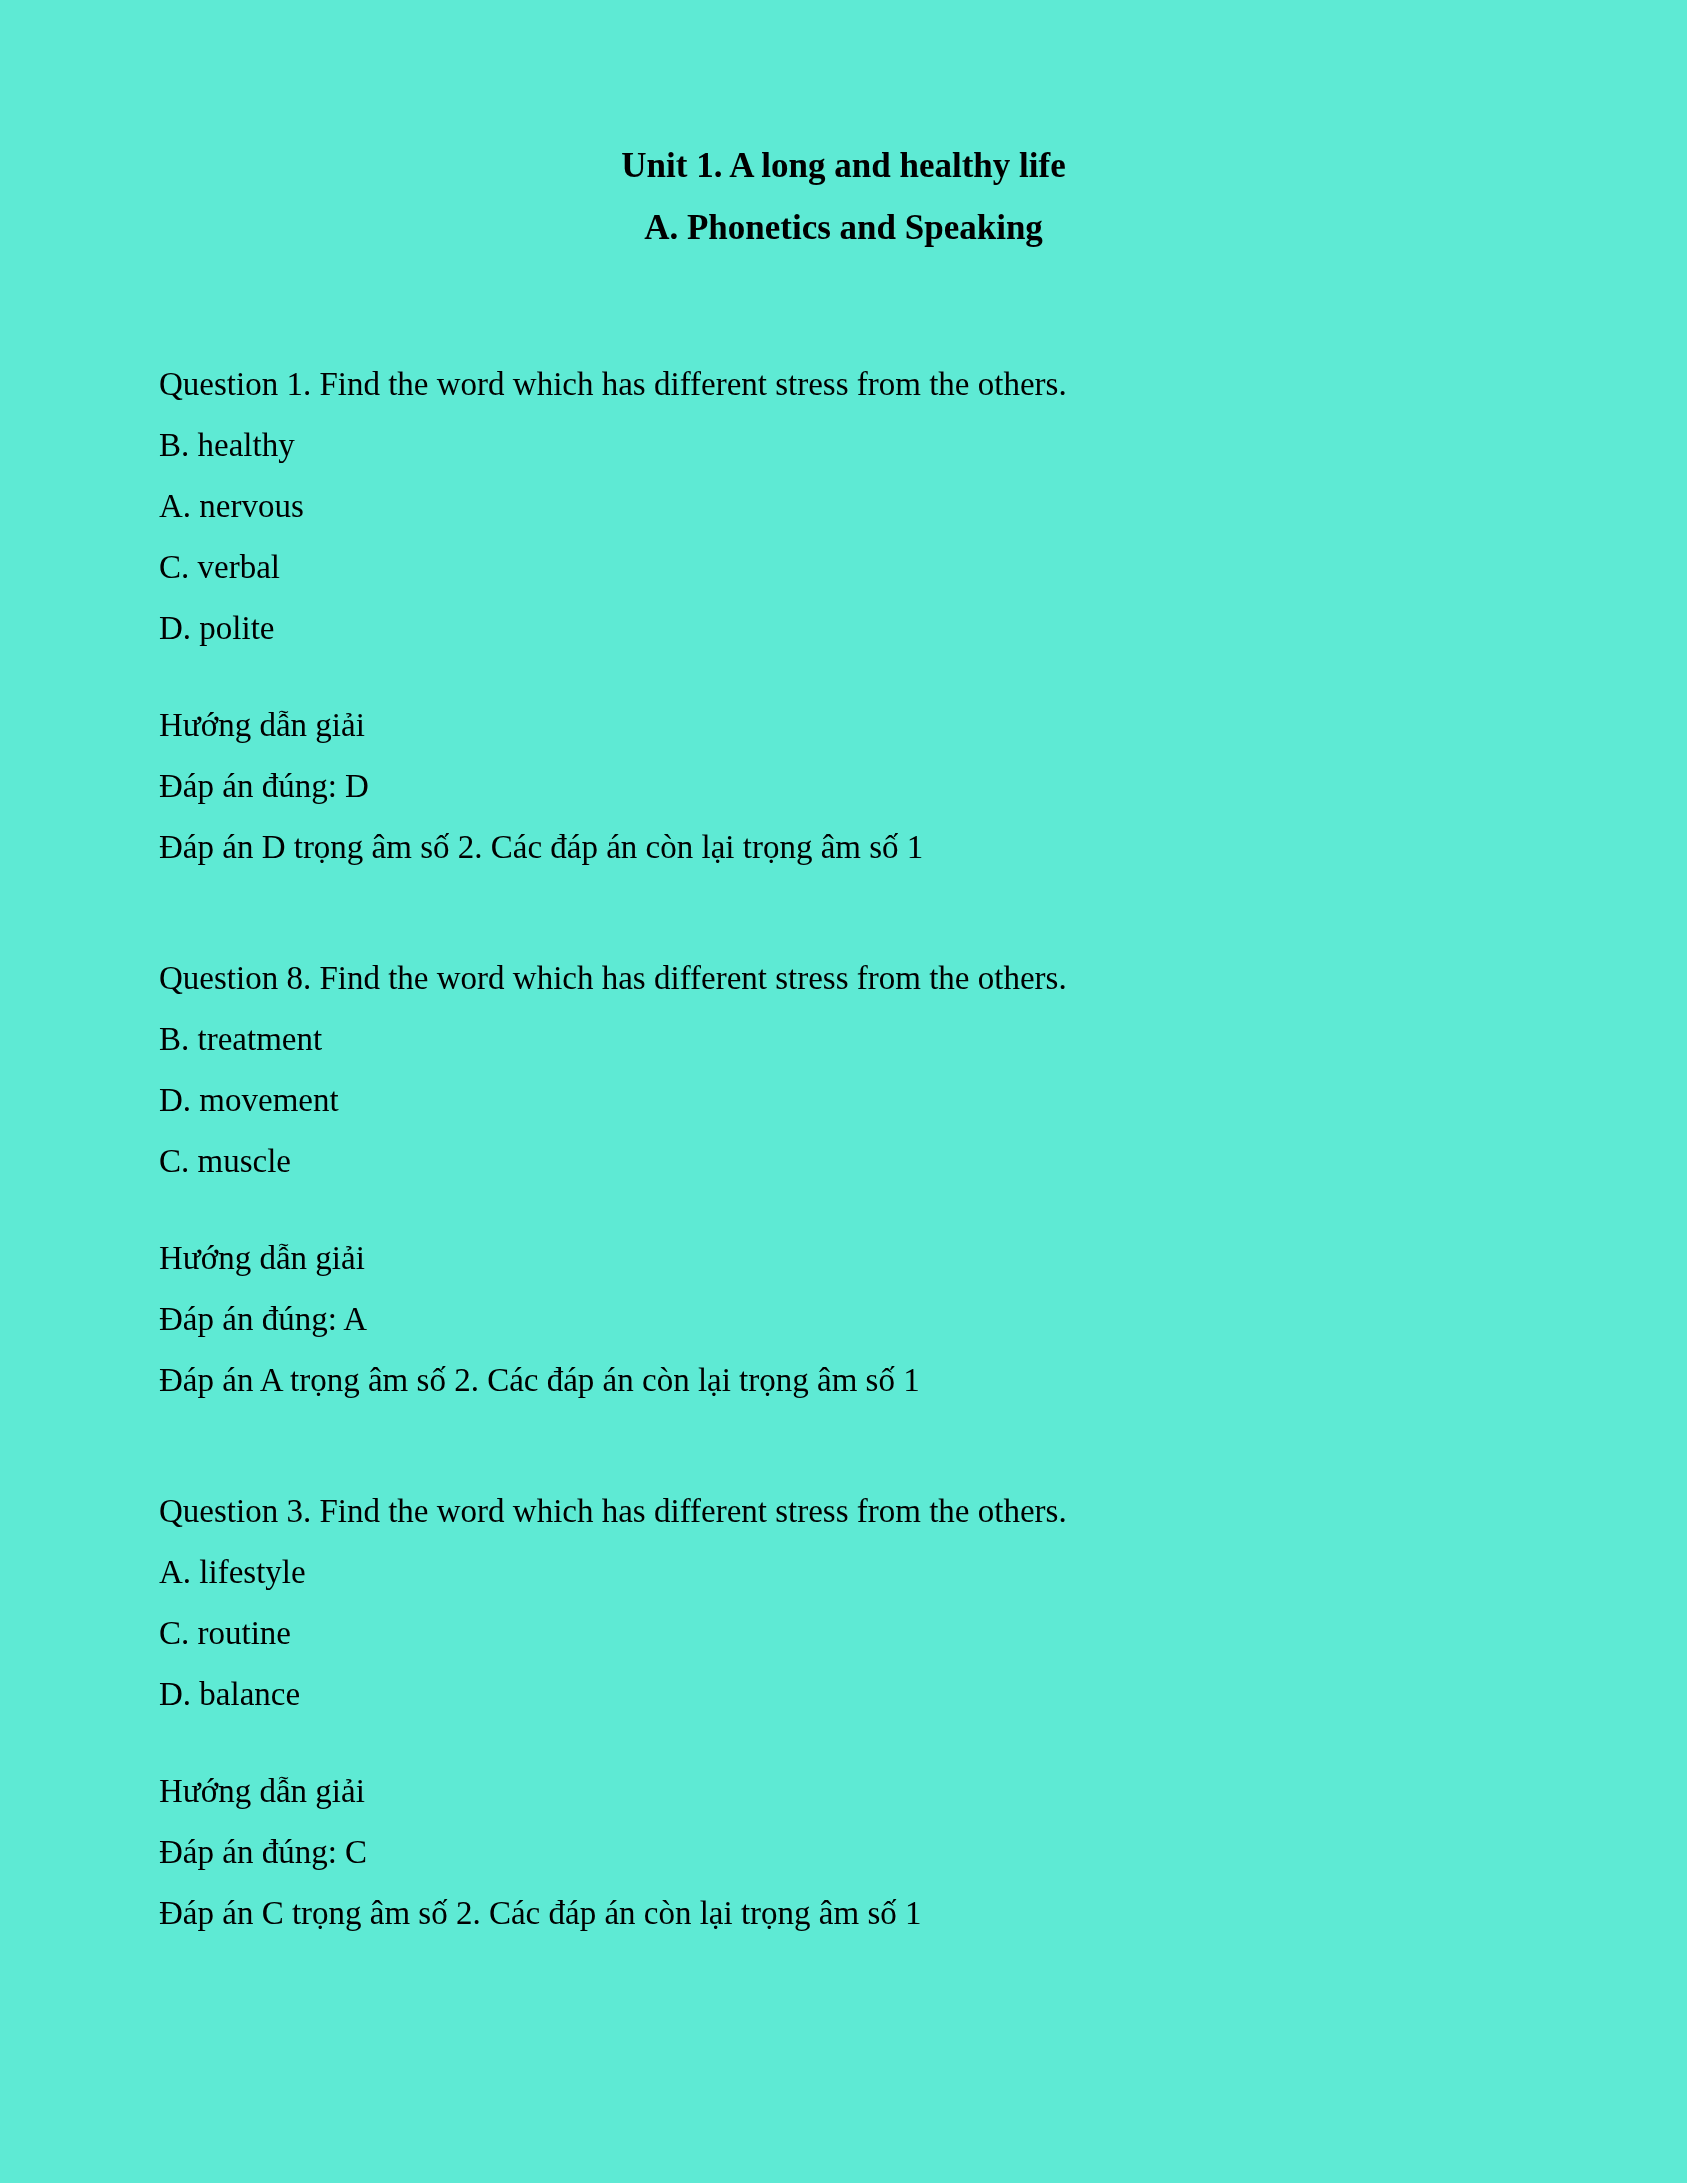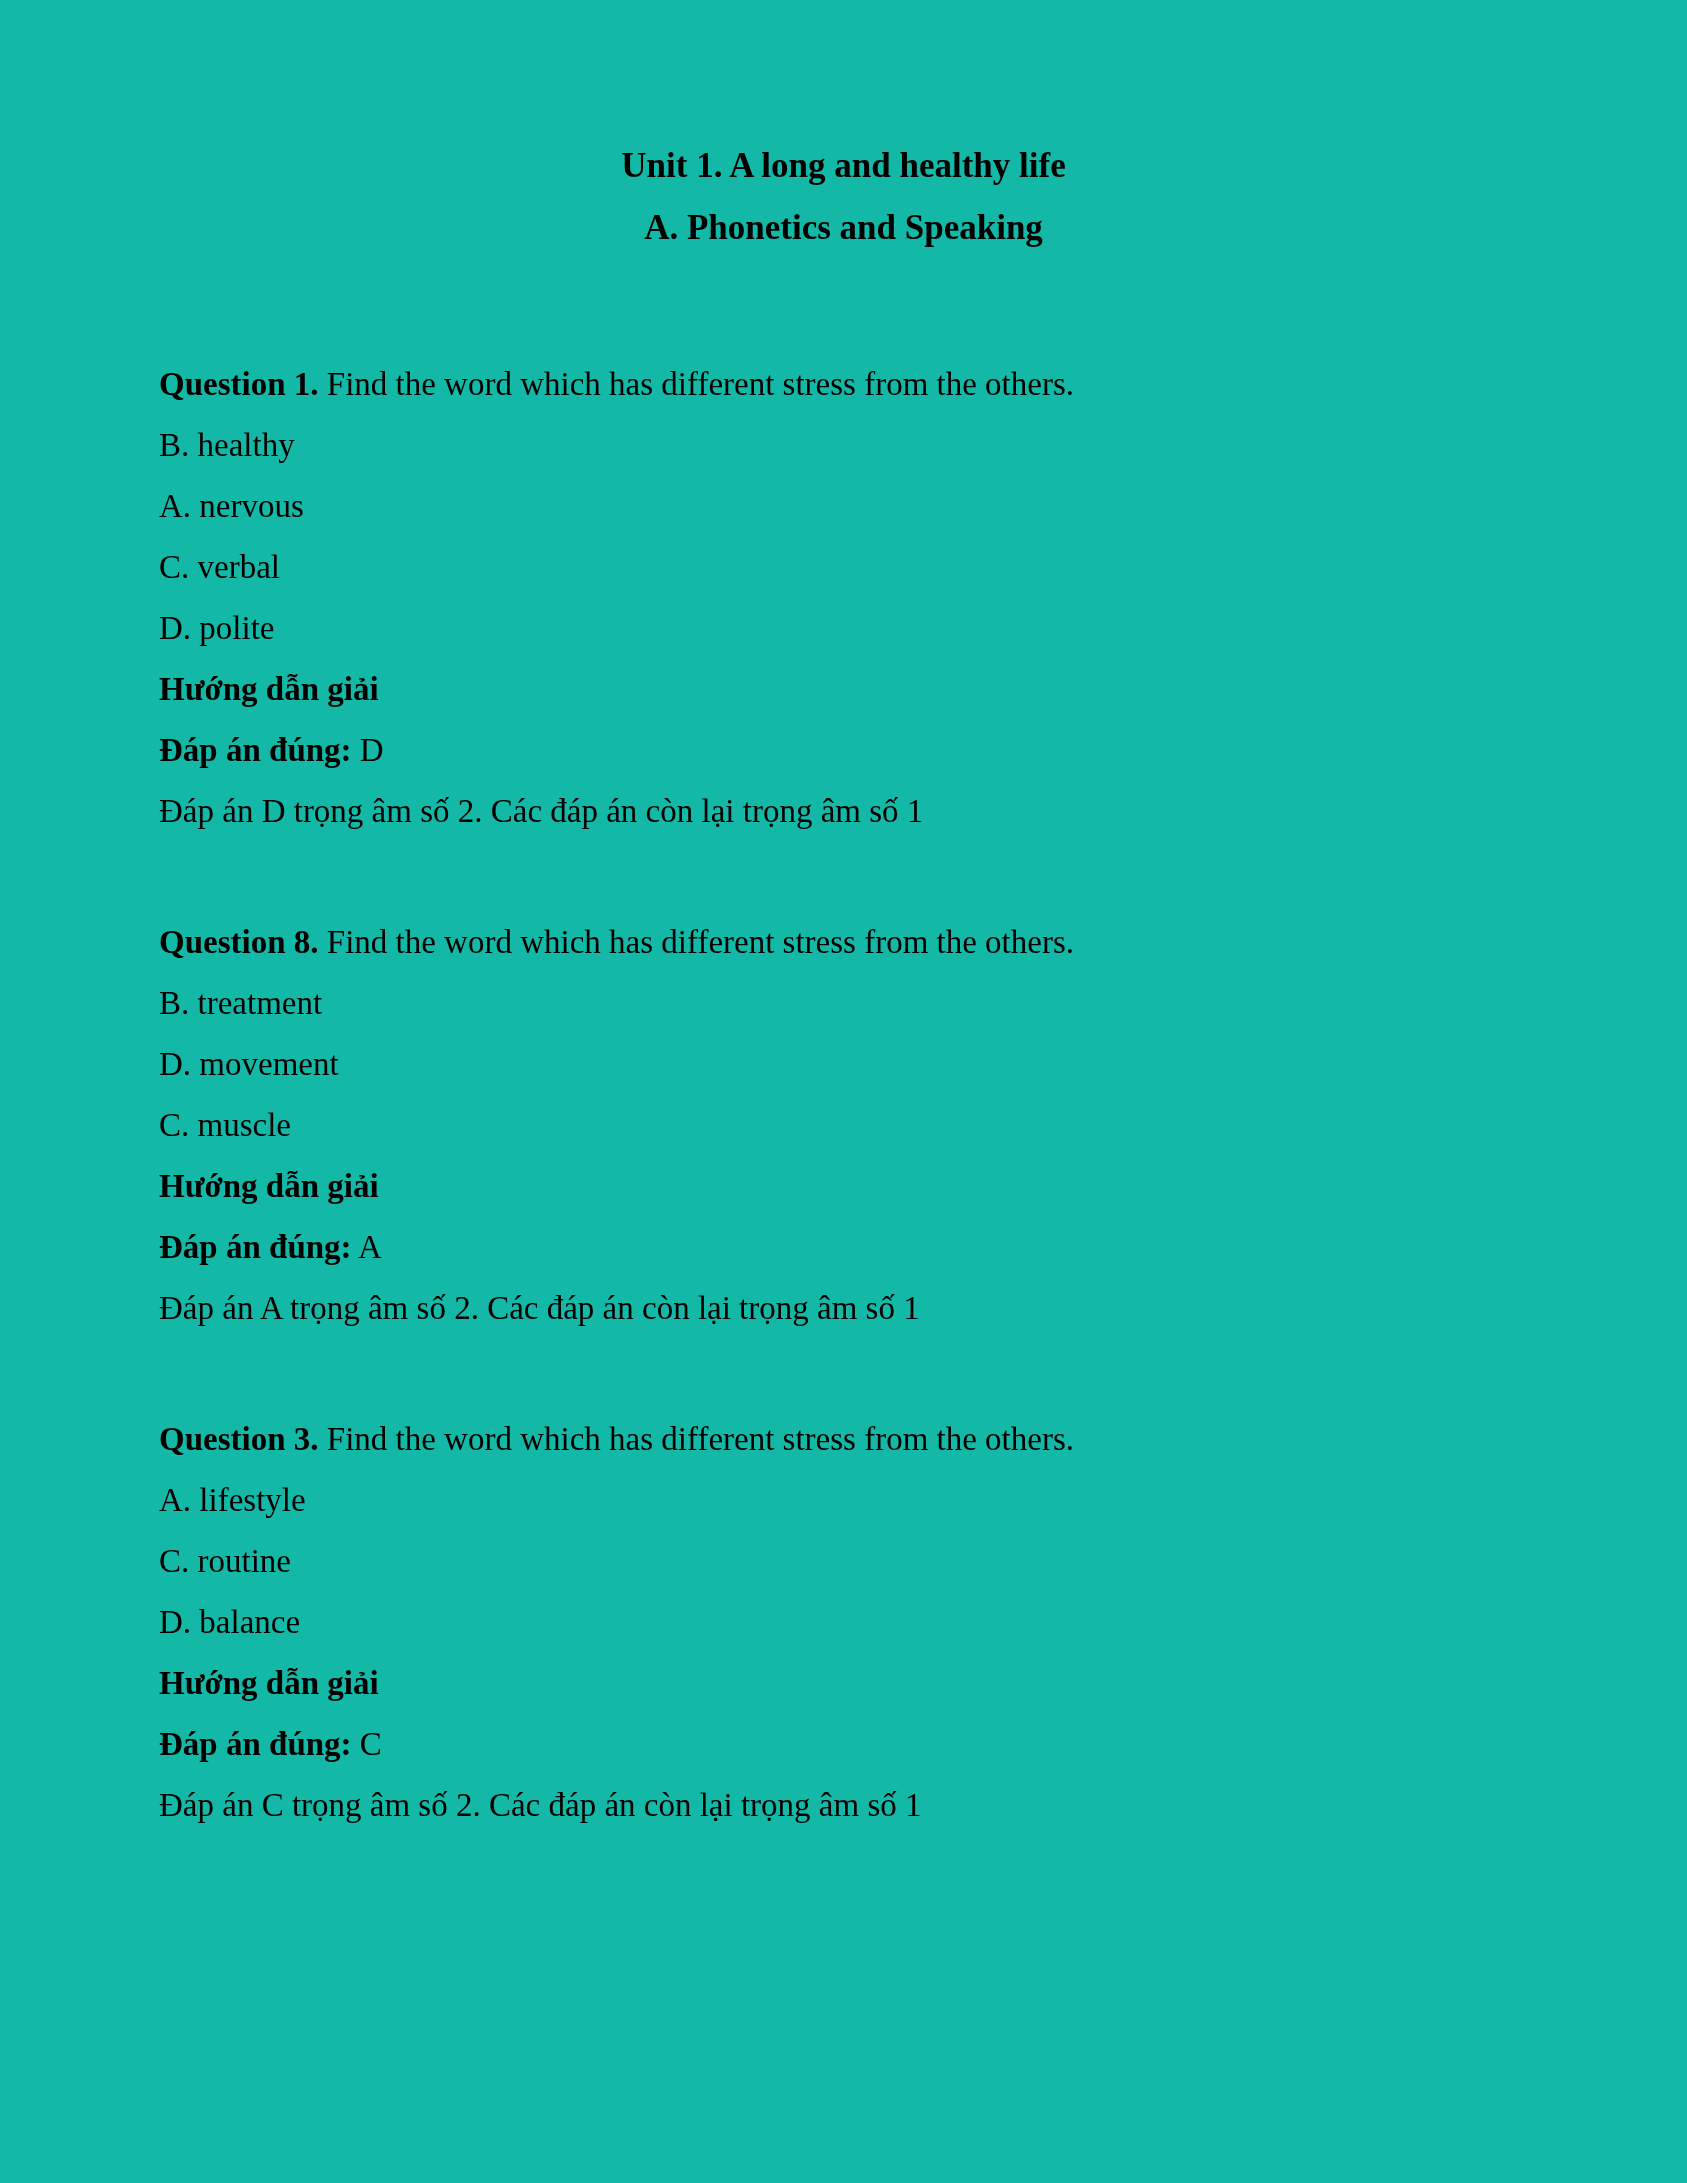--- a/index.html
+++ b/index.html
@@ -4,21 +4,21 @@
 <style>
   html, body {
     margin: 0;
     padding: 0;
     background: #ffffff;
   }
   .page {
     width: 1687px;
     min-height: 2183px;
     box-sizing: border-box;
-    background: #14b8a6;
+    background: #5eead4;
     color: #000000;
     font-family: "Liberation Serif", serif;
     font-size: 33px;
     padding: 135px 159px 46px 159px;
   }
   .title, .subtitle {
     text-align: center;
     font-weight: bold;
     font-size: 35px;
     margin: 0;
@@ -28,21 +28,22 @@
     margin-bottom: 95px;
   }
   .question-block {
     margin-bottom: 70px;
   }
   .line {
     margin: 0;
     line-height: 61px;
   }
   .b {
-    font-weight: bold;
+    font-weight: normal;
+    margin-top: 36px;
   }
 </style>
 </head>
 <body>
 
 <div class="page">
 
   <p class="title">Unit 1. A long and healthy life</p>
   <p class="subtitle">A. Phonetics and Speaking</p>
 

